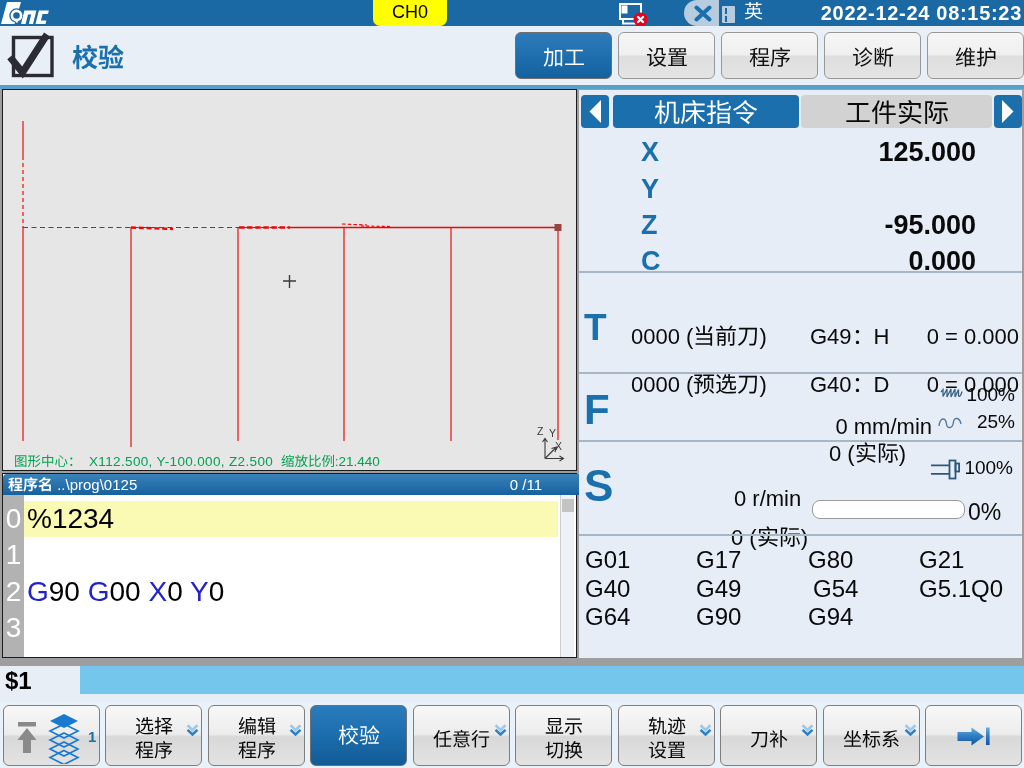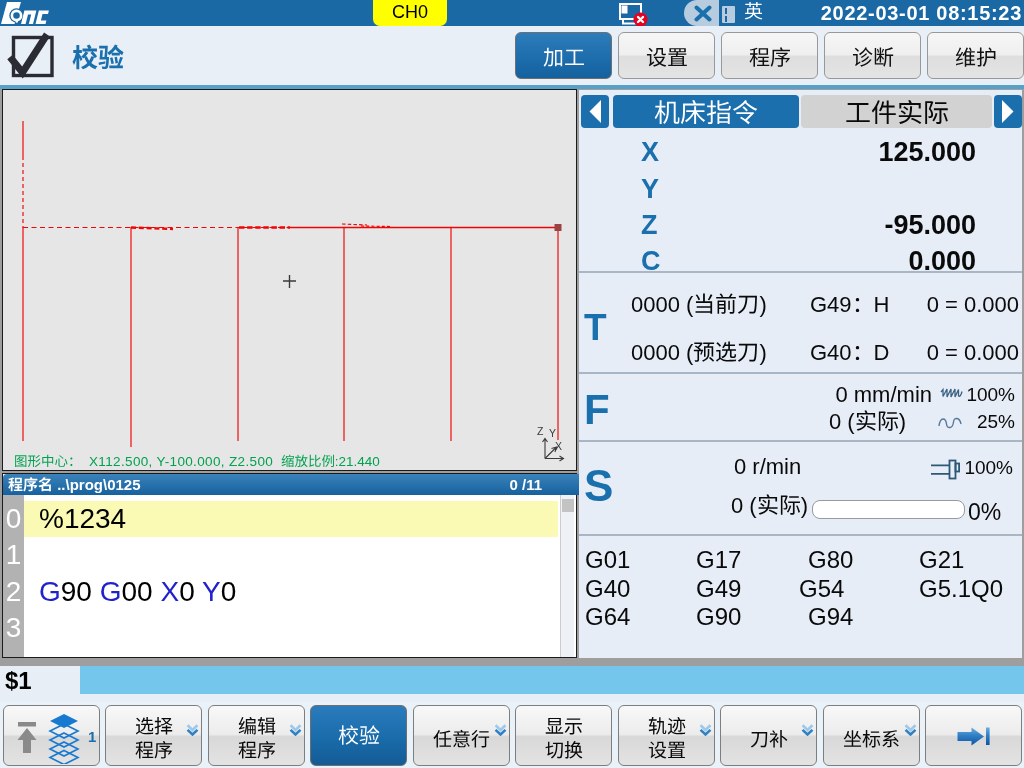--- a/index.html
+++ b/index.html
@@ -17,35 +17,35 @@
 
 .tab{top:32px;width:97px;height:47px;border:1px solid #989898;border-radius:6px;background:linear-gradient(180deg,#f6f6f6 0%,#efefef 48%,#dedede 52%,#e4e4e4 100%);text-align:center;padding-top:15px;}
 .tab.act{background:linear-gradient(180deg,#2e7cba 0%,#1e6dac 55%,#14619e 100%);border-color:#6f6f6f;}
 #teal{left:0;top:85px;width:1024px;height:4px;background:#57a0c7;}
 
 #content{left:0;top:89px;width:1024px;height:577px;background:#9e9e9e;}
 #gfx{left:2px;top:89px;width:575px;height:382px;background:#e6e6e6;border:1px solid #1b1b1b;}
 .green{position:absolute;left:11px;color:#00a14f;font-size:13.5px;white-space:pre;}
 
 #prog{left:2px;top:473px;width:575px;height:185px;background:#fff;border:1px solid #1b1b1b;}
-#proghead{position:absolute;left:0;top:0;width:583px;height:21px;background:linear-gradient(180deg,#3a82ba,#16619e);border-radius:4px 4px 0 0;color:#fff;font-size:15px;font-weight:bold;}
-.pline{position:absolute;left:21px;width:534px;height:36px;font-size:28px;white-space:pre;line-height:36px;padding-left:15px;}
+#proghead{position:absolute;left:0;top:0;width:583px;height:21px;background:linear-gradient(180deg,#3a82ba,#16619e);border-radius:4px 4px 0 0;color:#fff;font-size:15px;font-weight:normal;}
+.pline{position:absolute;left:21px;width:534px;height:36px;font-size:28px;white-space:pre;line-height:36px;padding-left:3px;}
 .pnum{position:absolute;left:0;width:21px;height:36px;color:#fff;font-size:28px;line-height:36px;text-align:center;}#gutter{position:absolute;left:0;top:21px;width:21px;height:162px;background:#b2b2b2;}
 .bG{color:#2222cc;}.rZ{color:#cc1111;}
 #scrltrack{position:absolute;left:557px;top:21px;width:14px;height:162px;background:#eef1f6;border-left:1px solid #ccc;}
 #scrlthumb{position:absolute;left:1px;top:4px;width:12px;height:13px;background:#c3c3c3;}
 
 #rp{left:579px;top:90px;width:443px;height:568px;background:#e6edf7;}
 .rtab{position:absolute;top:5px;height:33px;border-radius:4px;text-align:center;padding-top:6px;}
 .arr{position:absolute;top:5px;width:28px;height:33px;border-radius:4px;background:#1b6fad;}
 .arr svg{position:absolute;left:0;top:0;}
 .axl{position:absolute;left:62px;font-size:27px;font-weight:bold;color:#1a6fad;width:30px;}
 .axv{position:absolute;right:46px;font-size:27px;font-weight:bold;color:#0a0a0a;text-align:right;}
 .bigL{position:absolute;left:5px;font-size:44px;font-weight:bold;color:#1a6fad;}
-.r22{position:absolute;font-size:22px;color:#0a0a0a;white-space:pre;}
+.r22{position:absolute;font-size:22px;color:#0a0a0a;white-space:pre;margin-top:32px;}
 .sep{position:absolute;left:0;width:443px;height:2px;background:#a8b6c6;}
 .g20{position:absolute;font-size:24px;color:#0a0a0a;}.pct{position:absolute;font-size:19px;color:#0a0a0a;}
 
 #status{left:0;top:666px;width:1024px;height:36px;background:#e8eef6;}
 #skyblue{left:80px;top:666px;width:944px;height:28px;background:#74c6ec;}
 #dollar{left:5px;top:667px;font-size:24px;font-weight:bold;color:#000;}
 
 #softbar{left:0;top:702px;width:1024px;height:66px;background:#e9f1f9;}
 .sk{position:absolute;top:705px;width:97px;height:61px;border:1px solid #7e7e7e;border-radius:6px;background:linear-gradient(180deg,#f8f8f8 0%,#ececec 48%,#d8d8d8 52%,#e3e3e3 100%);text-align:center;}
 .sk.act{background:linear-gradient(180deg,#2a7cbd 0%,#1b6dac 50%,#135b96 100%);border-color:#6f6f6f;}
@@ -157,21 +157,21 @@
 <div class="abs" id="pill"></div>
 <svg class="abs" style="left:694px;top:5px" width="18" height="17" viewBox="0 0 18 17">
 <path d="M2.5,2.5 L15.5,14.5 M15.5,2.5 L2.5,14.5" stroke="#1a6fad" stroke-width="4" stroke-linecap="round"></path>
 </svg>
 <div class="abs" id="pagico">
     <i></i>
   </div>
 <div class="abs" style="left:744px;top:3px"><svg class="cj" width="19.0" height="15" fill="#ffffff">
       <use href="#r82f1" transform="translate(0.0,15) scale(0.0190)"></use>
     </svg></div>
-<div class="abs" id="date">2022-03-01 08:15:23</div>
+<div class="abs" id="date">2022-12-24 08:15:23</div>
 
 <svg class="abs" style="left:9px;top:33px;overflow:visible" width="50" height="50" viewBox="0 0 50 50">
 <rect x="4.5" y="4.5" width="38.5" height="38" fill="none" stroke="#2b2b33" stroke-width="3.4"></rect>
 <path d="M1,24 L13.5,39.5 L38,1.5" fill="none" stroke="#2b2b33" stroke-width="7"></path>
 </svg>
 <div class="abs" style="left:72px;top:46px"><svg class="cj" width="52.0" height="21" fill="#1a6fad">
       <use href="#b6821" transform="translate(0.0,21) scale(0.0260)"></use>
       <use href="#b9a8c" transform="translate(26.0,21) scale(0.0260)"></use>
     </svg></div>
 <div class="abs tab act" style="left:515px"><svg class="cj" width="42.0" height="17" fill="#ffffff">
@@ -345,21 +345,21 @@
 <div class="pct" style="left:384px;top:367px;width:50px;text-align:right">100%</div>
 <div style="position:absolute;left:233px;top:410px;width:153px;height:19px;background:#fff;border:1.5px solid #9a9a9a;border-radius:8px"></div>
 <div class="pct" style="left:389px;top:409px;font-size:23px">0%</div>
 <div class="sep" style="top:444px"></div>
 <div class="g20" style="left:6px;top:456px">G01</div>
     <div class="g20" style="left:117px;top:456px">G17</div>
     <div class="g20" style="left:229px;top:456px">G80</div>
     <div class="g20" style="left:340px;top:456px">G21</div>
 <div class="g20" style="left:6px;top:485px">G40</div>
     <div class="g20" style="left:117px;top:485px">G49</div>
-    <div class="g20" style="left:220px;top:485px">G54</div>
+    <div class="g20" style="left:234px;top:485px">G54</div>
     <div class="g20" style="left:340px;top:485px">G5.1Q0</div>
 <div class="g20" style="left:6px;top:513px">G64</div>
     <div class="g20" style="left:117px;top:513px">G90</div>
     <div class="g20" style="left:229px;top:513px">G94</div>
 </div>
 
 <div class="abs" id="status"></div>
 <div class="abs" id="skyblue"></div>
 <div class="abs" id="dollar">$1</div>
 

